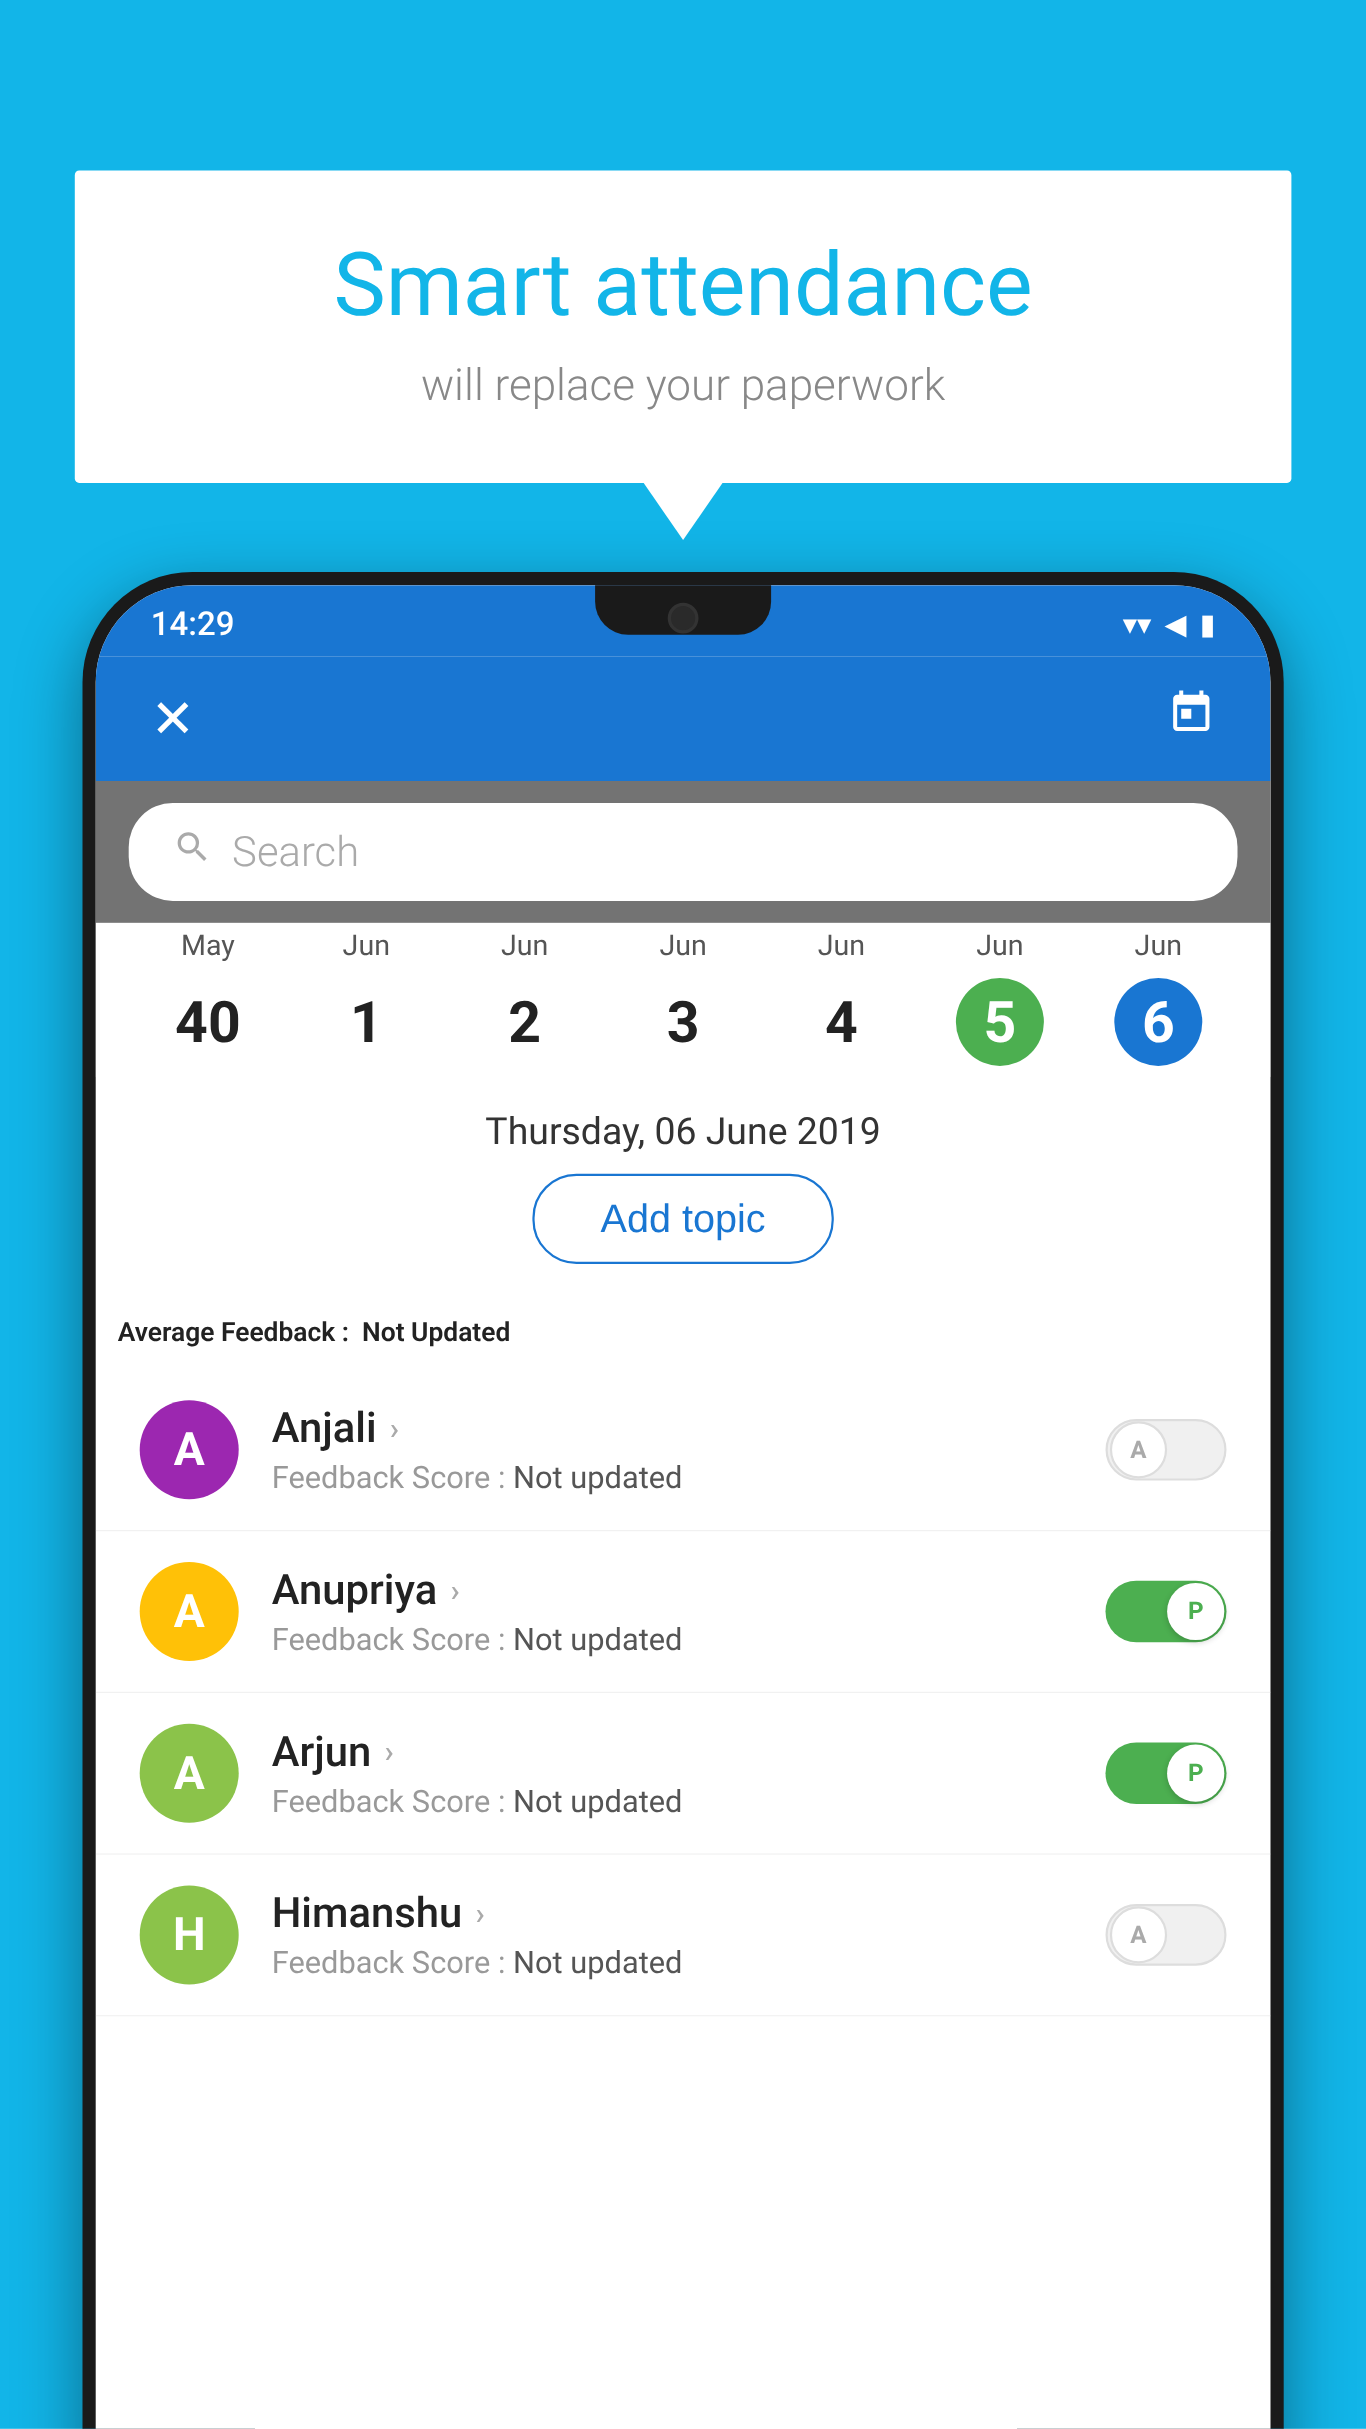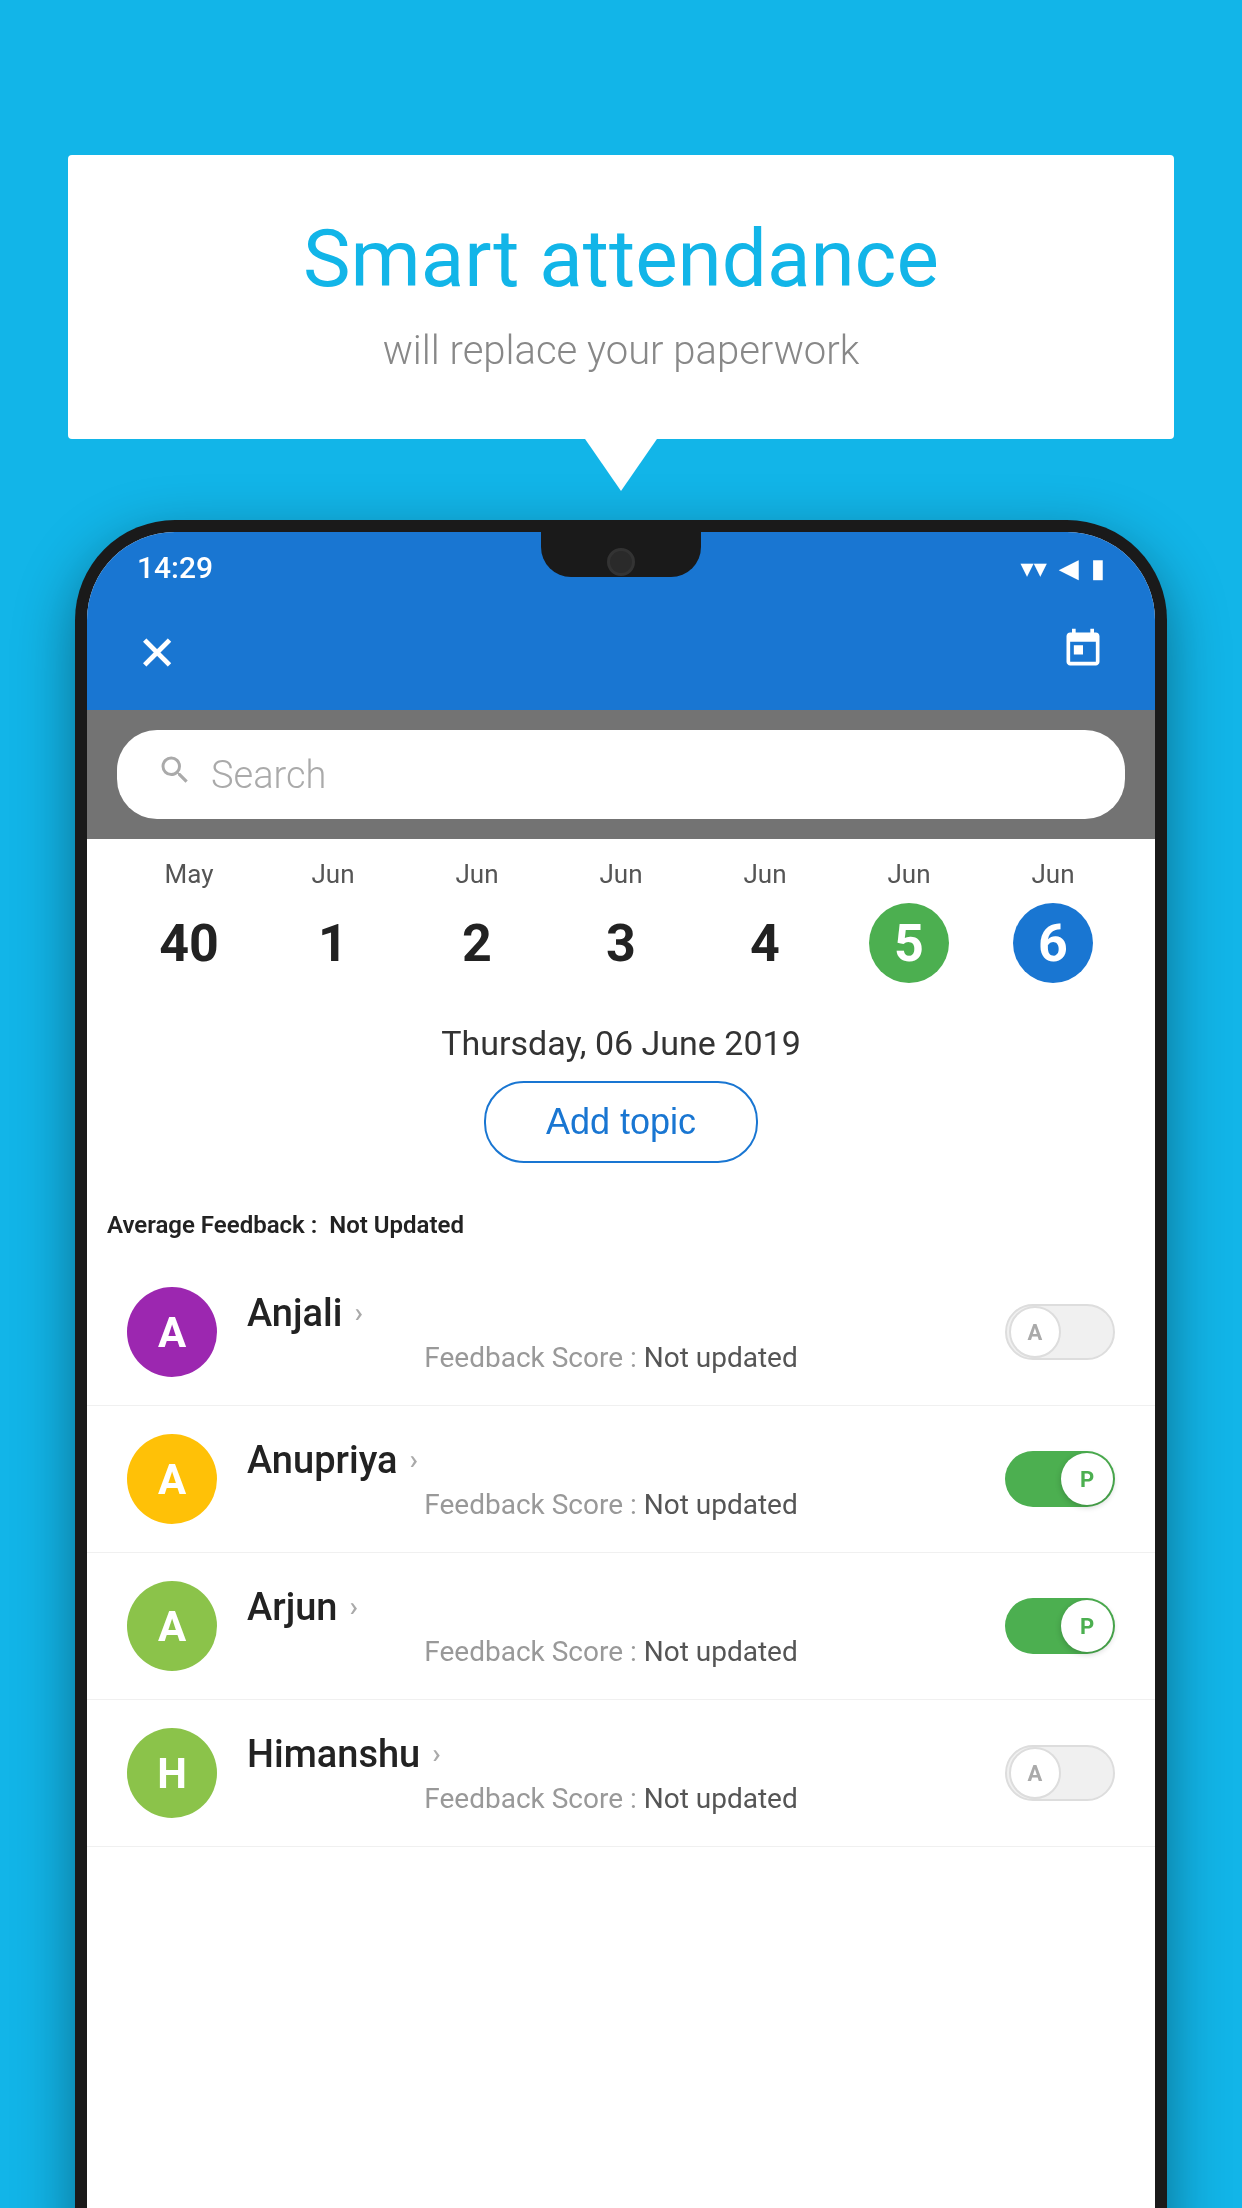--- a/index.html
+++ b/index.html
@@ -201,21 +201,21 @@
     .search-input-text {
       font-size: 38px;
       color: #aaa;
       font-weight: 300;
     }
 
     
     .calendar-strip {
       display: flex;
       align-items: center;
-      padding: 20px 30px 10px;
+      padding: 6px 30px 10px;
       gap: 0;
       background: white;
       flex-shrink: 0;
       overflow: hidden;
     }
 
     .calendar-day {
       flex: 1;
       text-align: center;
       cursor: pointer;
@@ -335,21 +335,20 @@
 
     .chevron-right {
       color: #aaa;
       font-size: 28px;
     }
 
     .student-feedback {
       font-size: 28px;
       color: #999;
       margin-top: 6px;
-      text-align: center;
     }
 
     .student-feedback span {
       color: #555;
     }
 
     
     .toggle-switch {
       width: 110px;
       height: 56px;

